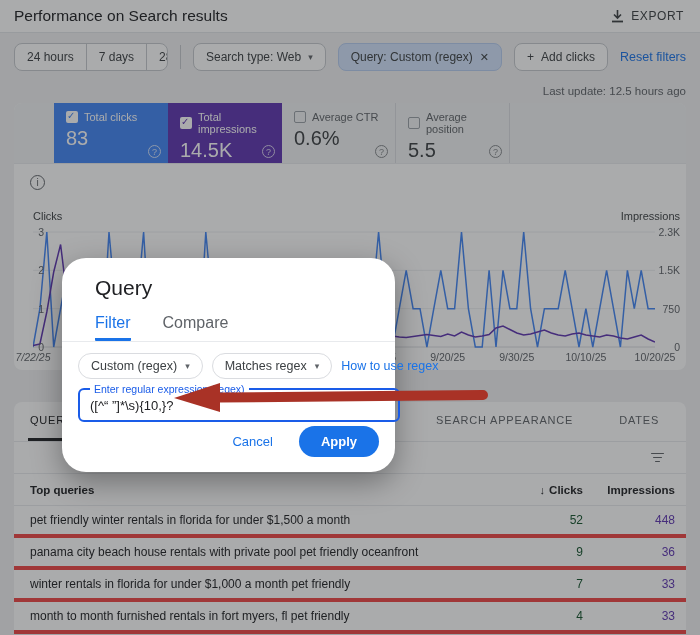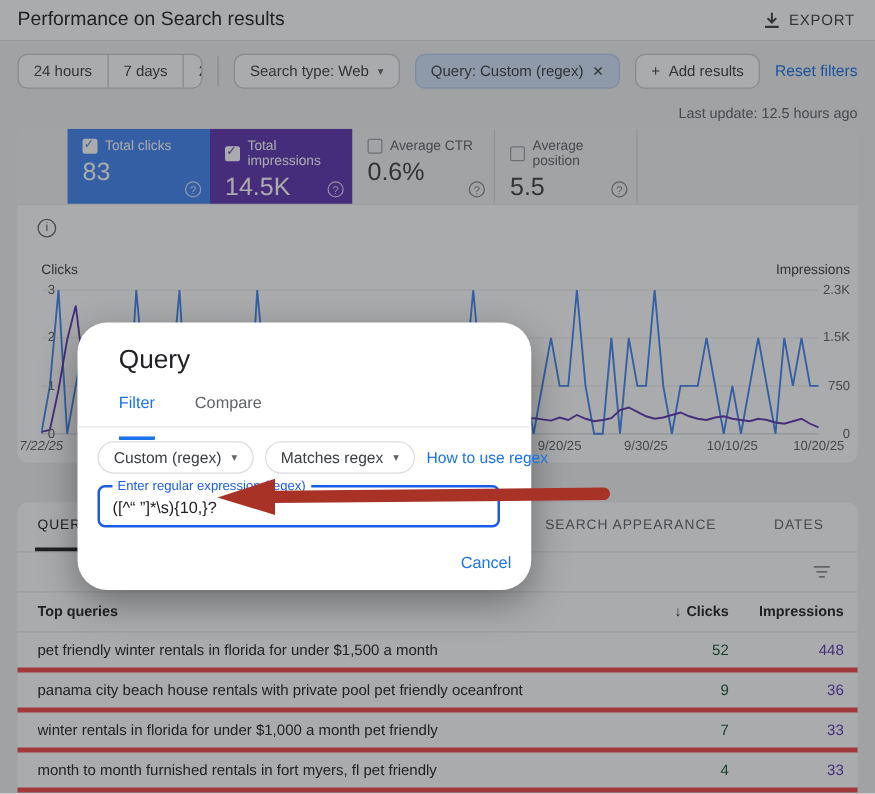--- a/index.html
+++ b/index.html
@@ -79,25 +79,25 @@
   .tbl-row { border-bottom:4px solid #ef4444; color:#202124; font-size:12px; }
   .col-q { flex:1; overflow:hidden; white-space:nowrap; text-overflow:ellipsis; }
   .col-c { width:120px; text-align:right; }
   .col-i { width:92px; text-align:right; }
   .tbl-row .col-c { color:#14532d; }
   .tbl-row .col-i { color:#5e35b1; }
   .sort-arrow { font-size:11px; margin-right:4px; color:#202124; }
 
   
   .scrim { position:absolute; inset:0; background:rgba(32,33,36,.38); z-index:5; }
-  .modal { position:absolute; left:62px; top:258px; width:363px; height:214px; background:#fff;
+  .modal { position:absolute; left:62px; top:258px; width:333px; height:214px; background:#fff;
     border-radius:24px; box-shadow:0 10px 30px rgba(0,0,0,.35); z-index:10; }
   .modal-title { position:absolute; left:33px; top:18px; font-size:21px; color:#202124; }
   .modal-tabs { position:absolute; left:33px; top:56px; display:flex; gap:32px; }
-  .mtab { font-size:13px; color:#5f6368; padding-bottom:20px; cursor:pointer; border-bottom:3px solid transparent; border-radius:1px; }
+  .mtab { font-size:16px; color:#5f6368; padding-bottom:6px; cursor:pointer; border-bottom:3px solid transparent; border-radius:1px; }
   .mtab.active { color:#1a73e8; border-bottom-color:#1a73e8; }
   .modal-tabdiv { position:absolute; left:0; right:0; top:83px; height:1px; background:#e8eaed; }
   .modal-chips { position:absolute; left:16px; top:95px; display:flex; align-items:center; gap:9px; }
   .mchip { display:flex; align-items:center; gap:8px; height:26px; padding:0 12px; border:1px solid #dadce0;
     border-radius:16px; font-size:12.5px; color:#3c4043; cursor:pointer; white-space:nowrap; }
   .mchip .caret { font-size:9px; color:#5f6368; }
   .regex-link { font-size:12.5px; color:#1a73e8; cursor:pointer; white-space:nowrap; }
   .regex-field { position:absolute; left:16px; top:130px; width:322px; height:34px;
     border:2px solid #1a5ce8; border-radius:6px; }
   .regex-label { position:absolute; left:10px; top:-7px; background:#fff; padding:0 4px;
@@ -144,21 +144,21 @@
     <div class="chip">
       <span>Search type: Web</span>
       <span class="caret">▾</span>
     </div>
     <div class="chip active">
       <span>Query: Custom (regex)</span>
       <span class="x-icon">✕</span>
     </div>
     <div class="chip">
       <span>+</span>
-      <span>Add results</span>
+      <span>Add clicks</span>
     </div>
     <div class="reset-link">Reset filters</div>
   </div>
 
   <div class="last-update">Last update: 12.5 hours ago</div>
 
   <div class="chart-card">
     <div class="metric-row">
         <div class="metric-card sel" style="background: rgb(66, 133, 244);">
           <div class="m-top">
@@ -296,20 +296,21 @@
         <span class="caret">▾</span>
       </div>
       <div class="regex-link">How to use regex</div>
     </div>
     <div class="regex-field">
       <div class="regex-label">Enter regular expression (regex)</div>
       <input class="regex-input" type="text" value="([^“ ”]*\s){10,}?" style="">
     </div>
     <div class="modal-actions">
       <button class="cancel-btn">Cancel</button>
+      <button class="apply-btn">Apply</button>
     </div>
   </div>
 
   <svg class="anno-arrow" width="325" height="40" viewBox="0 0 325 40">
     <line x1="48" y1="19.5" x2="313" y2="17" stroke="#a93226" stroke-width="10" stroke-linecap="round"></line>
     <polygon points="4,20 50,5 50,34" fill="#a93226"></polygon>
   </svg>
 
 </div>
 

